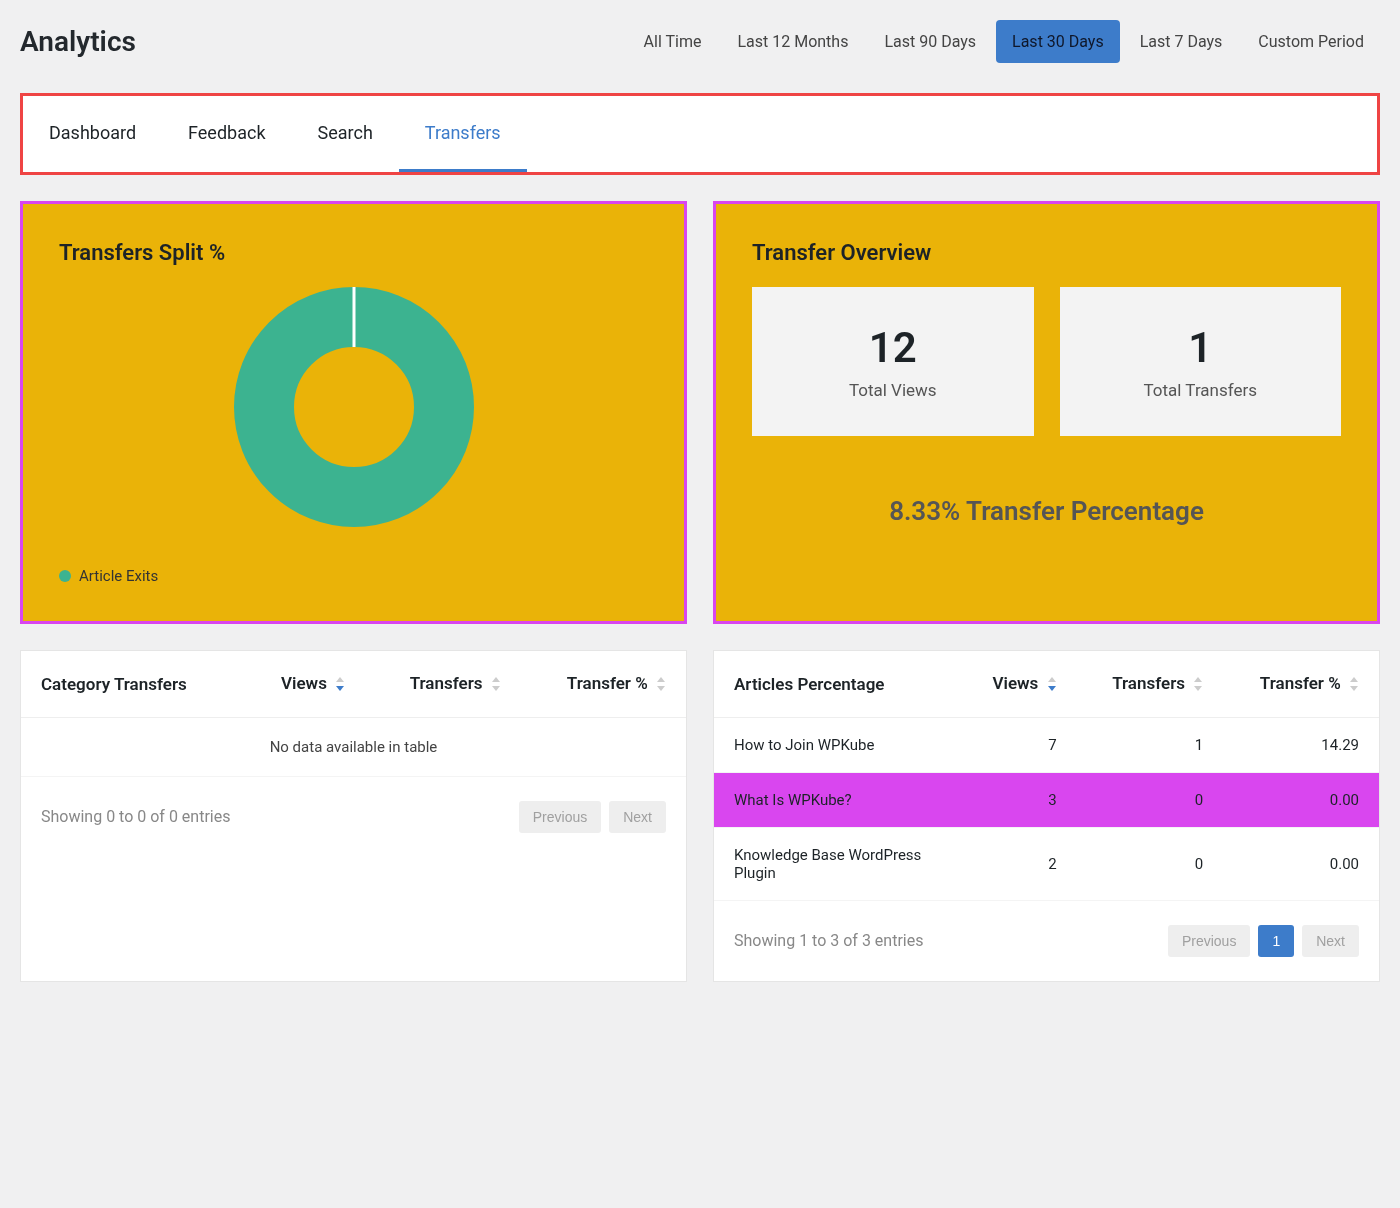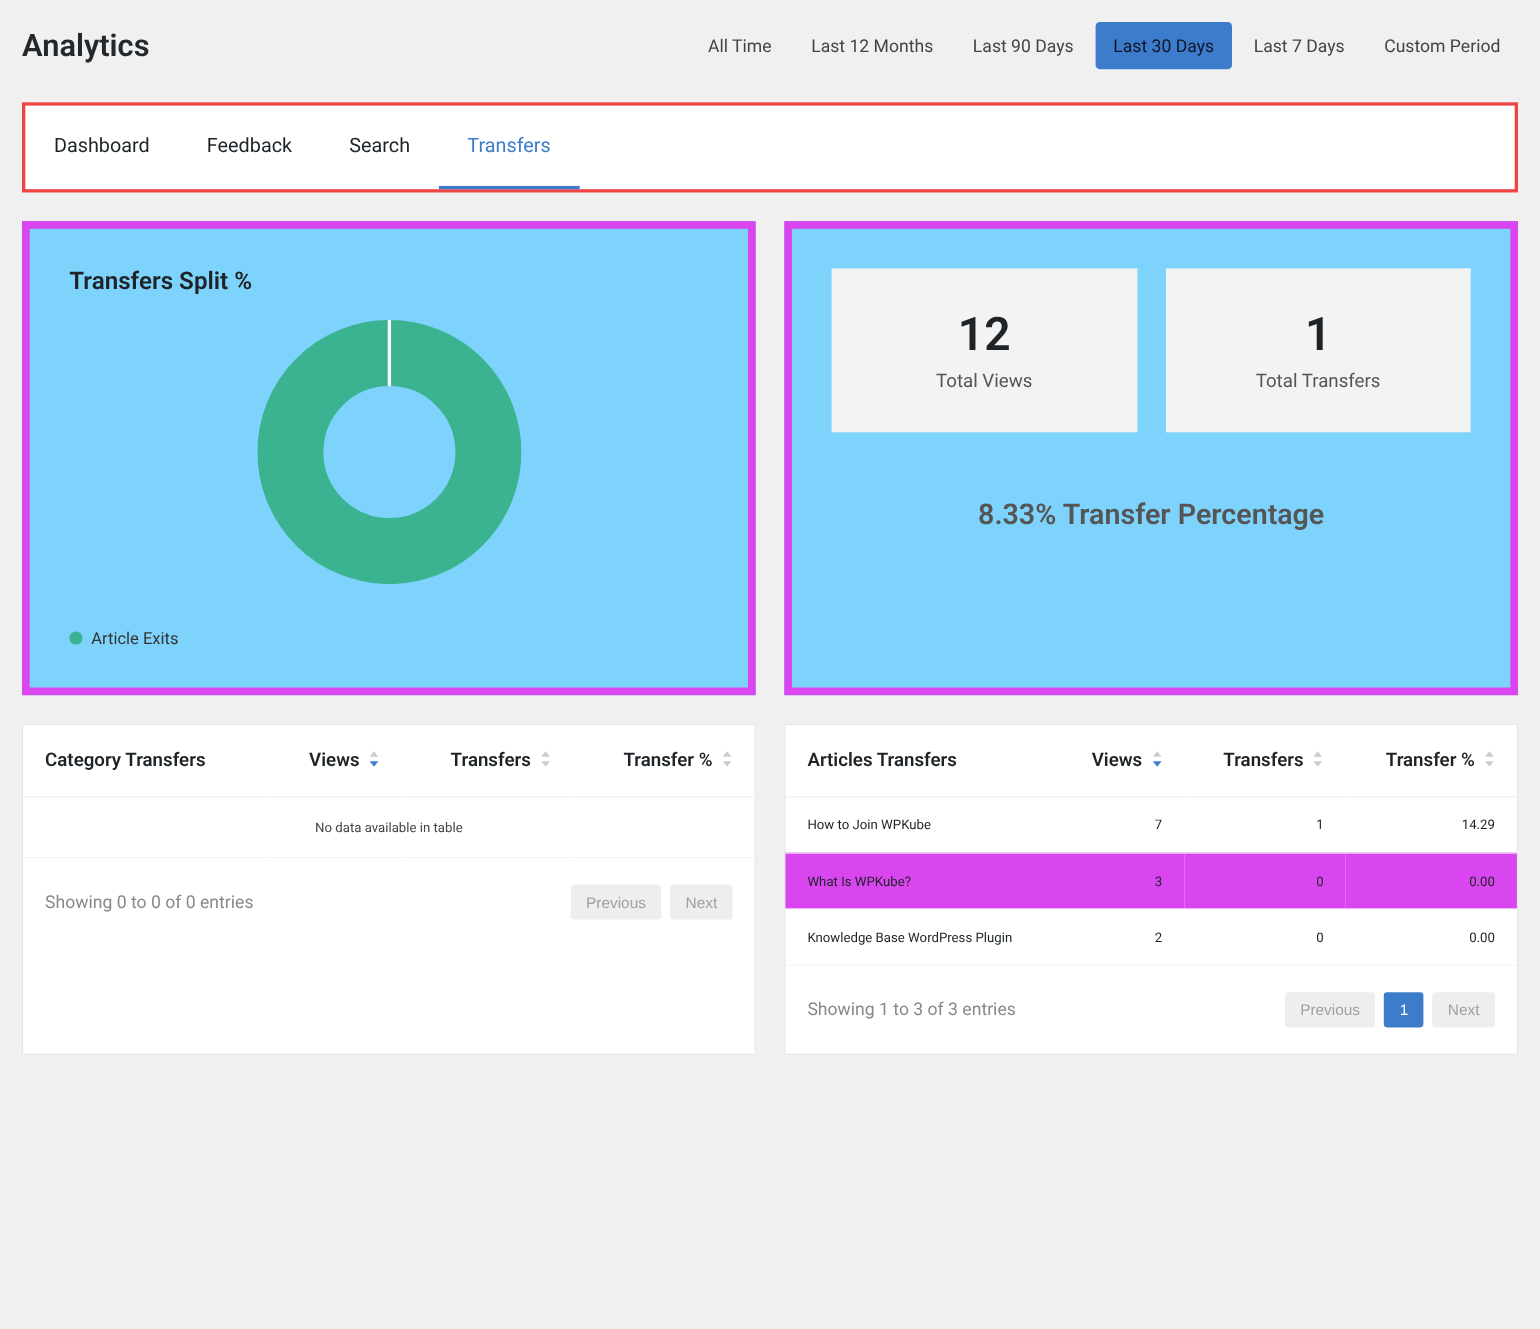--- a/index.html
+++ b/index.html
@@ -7,35 +7,35 @@
 .header-row { display: flex; align-items: center; justify-content: space-between; padding: 20px 20px 30px 20px; }
 .page-title { font-size: 28px; font-weight: 600; color: #23282d; }
 .period-tabs { display: flex; gap: 4px; }
 .period-tab { padding: 12px 16px; font-size: 16px; color: #444; border-radius: 4px; cursor: pointer; white-space: nowrap; }
 .period-tab.active { background: #3d7cca; color: #0f172a; }
 .main { padding: 0 20px 40px 20px; }
 .tabbar { background: #fff; border: 3px solid #ef4444; display: flex; margin-bottom: 26px; }
 .tab { padding: 26px 26px; font-size: 18px; color: #1d2327; cursor: pointer; border-bottom: 3px solid transparent; }
 .tab.active { color: #3d7cca; border-bottom-color: #3d7cca; }
 .grid { display: grid; grid-template-columns: 1fr 1fr; gap: 26px; }
-.card { background: #7dd3fc; border: 7px solid #d946ef; padding: 36px; }
+.card { background: #eab308; border: 3px solid #d946ef; padding: 36px; }
 .card-title { font-size: 22px; font-weight: 600; margin-bottom: 22px; }
 .donut-wrap { display: flex; justify-content: center; margin: 20px 0 40px 0; }
 .legend { display: flex; align-items: center; gap: 8px; font-size: 15px; color: #333; }
 .legend-swatch { width: 12px; height: 12px; border-radius: 50%; background: #3cb390; }
 .stat-cards { display: grid; grid-template-columns: 1fr 1fr; gap: 26px; margin-bottom: 60px; }
 .stat-card { background: #f3f3f3; padding: 36px 12px; text-align: center; }
 .stat-value { font-size: 42px; font-weight: 600; margin-bottom: 8px; }
 .stat-label { font-size: 17px; color: #555; }
 .percentage-line { text-align: center; font-size: 26px; font-weight: 600; color: #555; }
 .table-card { background: #fff; border: 1px solid #e5e5e5; }
 .table { width: 100%; border-collapse: collapse; }
 .table th { text-align: left; padding: 22px 20px; font-size: 17px; font-weight: 600; border-bottom: 1px solid #eee; white-space: nowrap; }
 .table th.num { text-align: right; }
-.table td { padding: 18px 20px; font-size: 12px; border-bottom: 1px solid #f4f4f4; }
+.table td { padding: 18px 20px; font-size: 15px; border-bottom: 1px solid #f4f4f4; }
 .table td.num { text-align: right; }
 .table tr.alt { background: #d946ef; }
 .empty-row td { text-align: center; color: #444; padding: 20px; }
 .sort-icon { display: inline-block; margin-left: 4px; vertical-align: middle; }
 .table-footer { display: flex; justify-content: space-between; align-items: center; padding: 24px 20px; }
 .footer-info { font-size: 16px; color: #888; }
 .pager { display: flex; gap: 8px; }
 .pager-btn { background: #eeeeee; border: none; padding: 8px 14px; font-size: 14px; color: #a0a0a0; border-radius: 3px; cursor: pointer; }
 .pager-btn.disabled { cursor: default; }
 .pager-btn.page { min-width: 32px; text-align: center; }
@@ -74,20 +74,21 @@
           <line x1="120" y1="0" x2="120" y2="60" stroke="#ffffff" stroke-width="3"></line>
         </svg>
       </div>
       <div class="legend">
         <span class="legend-swatch"></span>
         <span>Article Exits</span>
       </div>
     </div>
 
     <div class="card">
+      <h2 class="card-title">Transfer Overview</h2>
       <div class="stat-cards">
         <div class="stat-card">
           <div class="stat-value">12</div>
           <div class="stat-label">Total Views</div>
         </div>
         <div class="stat-card">
           <div class="stat-value">1</div>
           <div class="stat-label">Total Transfers</div>
         </div>
       </div>
@@ -143,21 +144,21 @@
           <button class="pager-btn disabled">Previous</button>
           <button class="pager-btn disabled">Next</button>
         </div>
       </div>
     </div>
 
     <div class="table-card">
       <table class="table">
         <thead>
           <tr>
-            <th>Articles Transfers</th>
+            <th>Articles Percentage</th>
             <th class="num">
               <span>Views</span>
               <span class="sort-icon">
                 <svg width="10" height="14">
                     <polygon points="5,0 9,5 1,5" fill="#cccccc"></polygon>
                     <polygon points="1,9 9,9 5,14" fill="#3d7cca"></polygon>
                   </svg>
               </span>
             </th>
             <th class="num">

